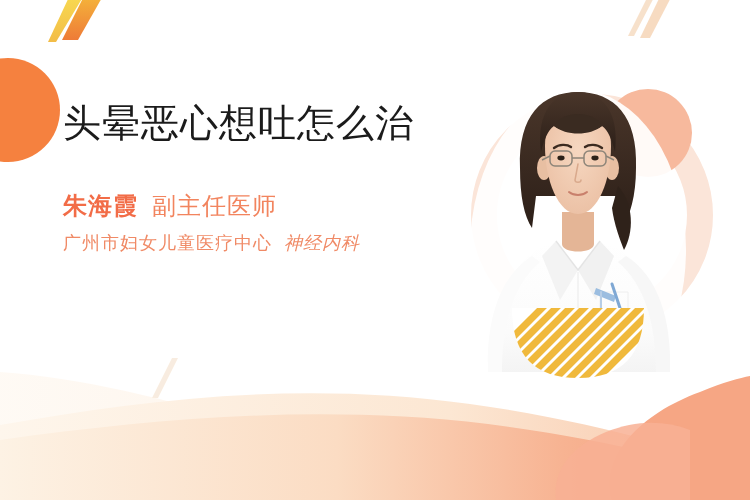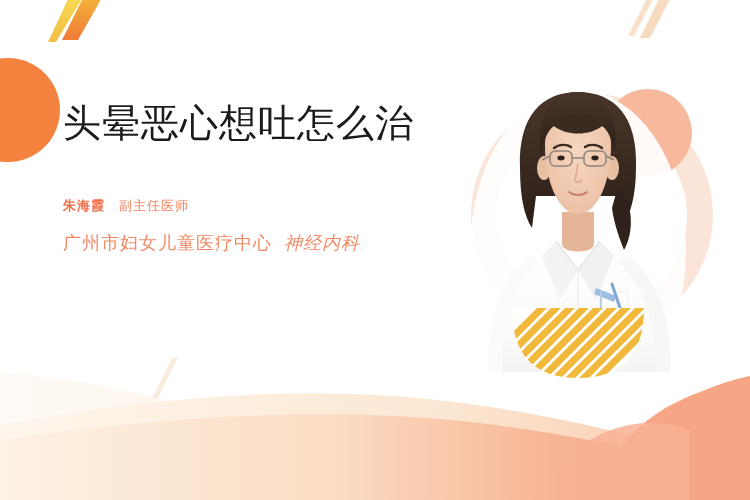--- a/index.html
+++ b/index.html
@@ -38,21 +38,21 @@
     font-size: 38px;
     line-height: 46px;
     letter-spacing: 1px;
     color: #1b1b1b;
     font-weight: 500;
     margin: 0;
     white-space: pre-wrap;
   }
   #credential-line {
     margin-top: 45px;
-    font-size: 13px;
+    font-size: 24px;
     line-height: 30px;
     white-space: nowrap;
   }
   #doctor-name {
     color: #F26C47;
     font-weight: bold;
     letter-spacing: 1px;
   }
   #doctor-title {
     color: #F2845E;

